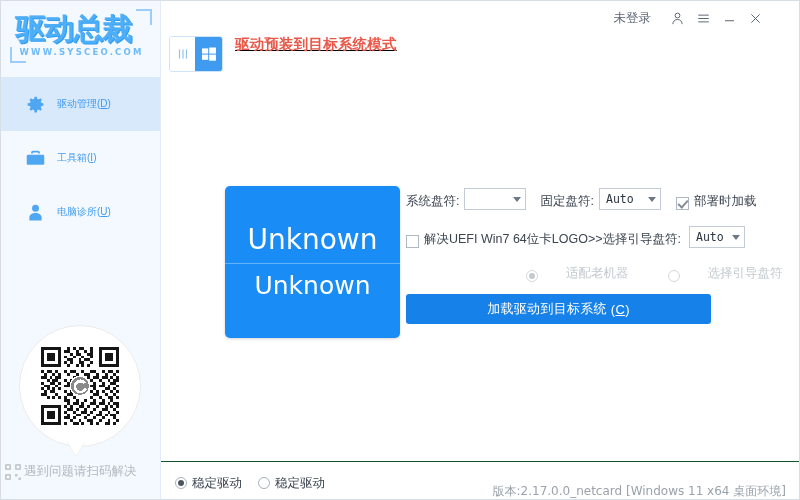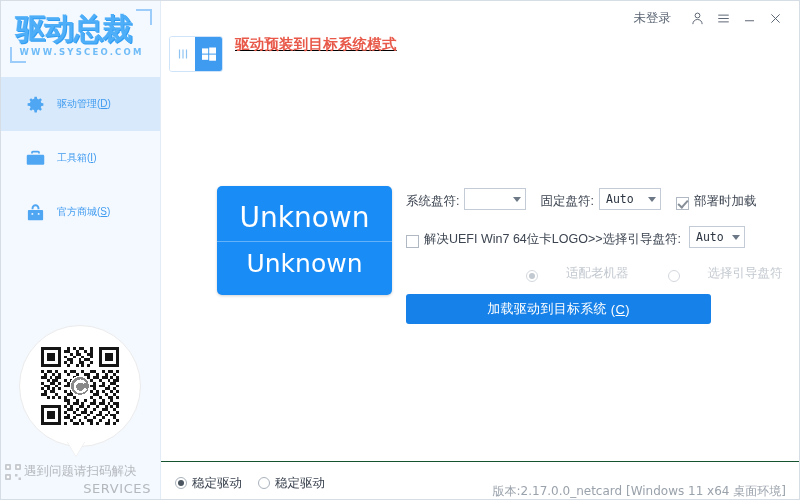--- a/index.html
+++ b/index.html
@@ -110,21 +110,21 @@
     color: #b4b8bd;
     font-family: "DejaVu Sans", sans-serif;
     padding-right: 4px;
   }
 
   
   #titlebar {
     position: absolute; left: 160px; top: 0;
     width: 639px; height: 34px;
     display: flex; align-items: center; justify-content: flex-end;
-    padding-right: 12px;
+    padding-right: 32px;
     background: #ffffff;
   }
   .login-text {
     font-size: 12.5px; color: #5a6472; margin-right: 13px;
   }
   .tb-btn {
     width: 26px; height: 26px;
     display: flex; align-items: center; justify-content: center;
     cursor: pointer;
   }
@@ -167,22 +167,22 @@
     letter-spacing: 0.1px;
   }
 
   
   #main {
     position: absolute; left: 160px; top: 88px;
     width: 639px; height: 372px;
     background: #ffffff;
   }
   .unknown-panel {
-    position: absolute; left: 56px; top: 97px;
-    width: 175px; height: 109px;
+    position: absolute; left: 64px; top: 97px;
+    width: 175px; height: 152px;
     background: #1a8cf5;
     border-radius: 5px;
     display: flex; flex-direction: column;
     align-items: center; justify-content: center;
     box-shadow: 0 1px 3px rgba(0,0,0,0.18);
   }
   .unknown-line1 {
     color: #ffffff; font-size: 28px; line-height: 46px;
     font-family: "DejaVu Sans", sans-serif;
   }
@@ -328,30 +328,30 @@
       <div class="nav-item">
         <span class="nv-icon">
           <svg width="21" height="21" viewBox="0 0 24 24">
               <path fill="#4fa6f2" d="M9 3h6a2 2 0 012 2v1.2h-2V5H9v1.2H7V5a2 2 0 012-2z"></path>
               <path fill="#4fa6f2" d="M3.5 7.8h17c.8 0 1.5.7 1.5 1.5v8.4c0 .8-.7 1.5-1.5 1.5h-17c-.8 0-1.5-.7-1.5-1.5V9.3c0-.8.7-1.5 1.5-1.5zm6.3 4.4h4.4v1.8H9.8v-1.8z"></path>
             </svg>
         </span>
         <span class="nv-label"><span>工具箱</span>(<span class="hk">I</span>)</span>
       </div>
 
-
       <div class="nav-item">
         <span class="nv-icon">
           <svg width="21" height="21" viewBox="0 0 24 24">
-              <path fill="#4fa6f2" d="M12 2.6c-2.5 0-4.5 2-4.5 4.5v1.1h2.2V7.1A2.3 2.3 0 0112 4.8a2.3 2.3 0 012.3 2.3v1.1h2.2V7.1c0-2.5-2-4.5-4.5-4.5z"></path>
-              <path fill="#4fa6f2" d="M4.6 9.2h14.8c.7 0 1.3.6 1.3 1.3v9.1c0 .7-.6 1.3-1.3 1.3H4.6c-.7 0-1.3-.6-1.3-1.3v-9.1c0-.7.6-1.3 1.3-1.3zm3.8 3.3a1.1 1.1 0 100 2.2 1.1 1.1 0 000-2.2zm7.2 0a1.1 1.1 0 100 2.2 1.1 1.1 0 000-2.2z"></path>
+              <circle cx="12" cy="7" r="4" fill="#4fa6f2"></circle>
+              <path fill="#4fa6f2" d="M12 12.5c-4 0-7 2.3-7 5.2V21h14v-3.3c0-2.9-3-5.2-7-5.2z"></path>
             </svg>
         </span>
-        <span class="nv-label"><span>官方商城</span>(<span class="hk">S</span>)</span>
-      </div>
+        <span class="nv-label"><span>电脑诊所</span>(<span class="hk">U</span>)</span>
+      </div>
+
     </div>
 
     <div class="qr-wrap">
       <div class="qr-bubble">
         <svg class="qr-code" viewBox="0 0 29 29" shape-rendering="crispEdges">
           <rect width="29" height="29" fill="#ffffff"></rect>
           <g fill="#151515">
             <rect x="1" y="1" width="7" height="1"></rect>
               <rect x="1" y="7" width="7" height="1"></rect>
             <rect x="1" y="1" width="1" height="7"></rect>
@@ -552,21 +552,20 @@
                 <rect x="13.5" y="13.5" width="2.5" height="2.5"></rect>
             </g>
             <g fill="#ffffff">
               <rect x="1.8" y="1.8" width="2.4" height="2.4"></rect>
                 <rect x="11.8" y="1.8" width="2.4" height="2.4"></rect>
               <rect x="1.8" y="11.8" width="2.4" height="2.4"></rect>
             </g>
           </svg>
           <span>遇到问题请扫码解决</span>
         </div>
-        <div class="qr-services">SERVICES</div>
       </div>
     </div>
   </div>
 
   <div id="titlebar">
     <span class="login-text">未登录</span>
     <span class="tb-btn">
       <svg width="15" height="15" viewBox="0 0 20 20">
           <circle cx="10" cy="6" r="3.2" fill="none" stroke="#5a6472" stroke-width="1.3"></circle>
           <path d="M3.8 17.5c0-3.6 2.8-6.2 6.2-6.2s6.2 2.6 6.2 6.2" fill="none" stroke="#5a6472" stroke-width="1.3"></path>

